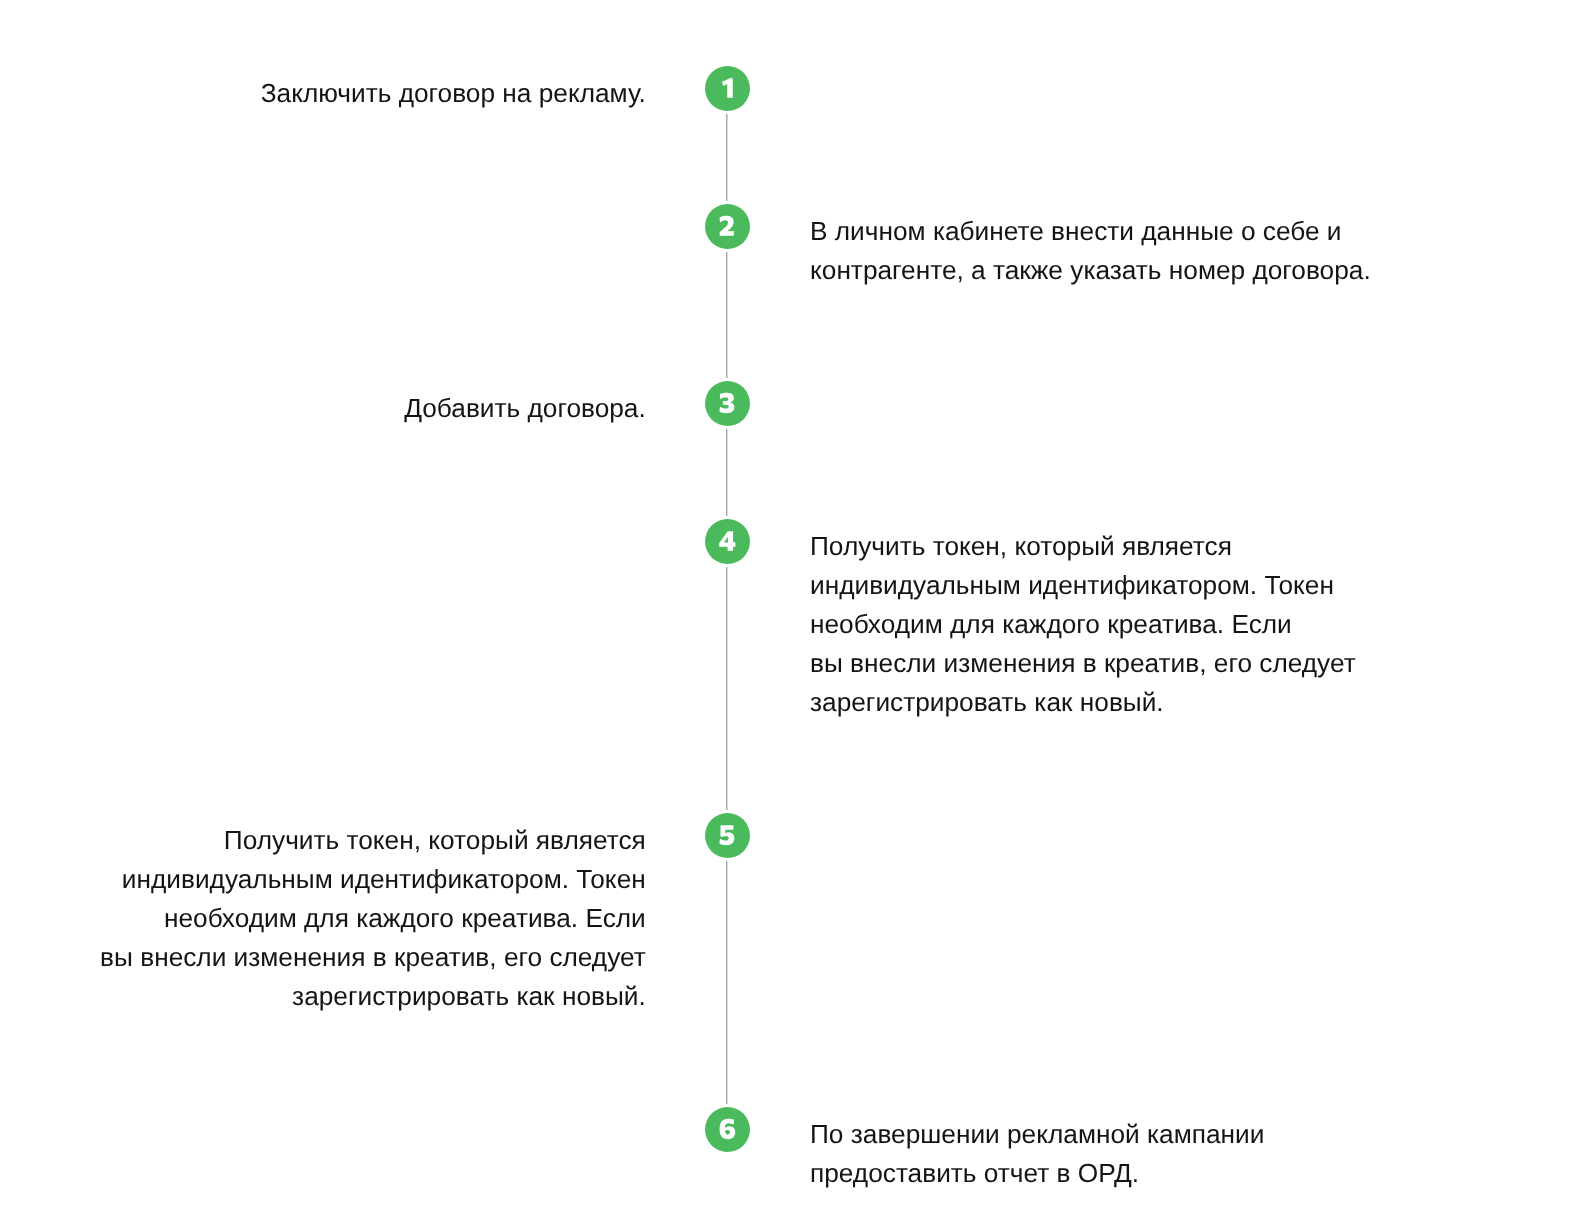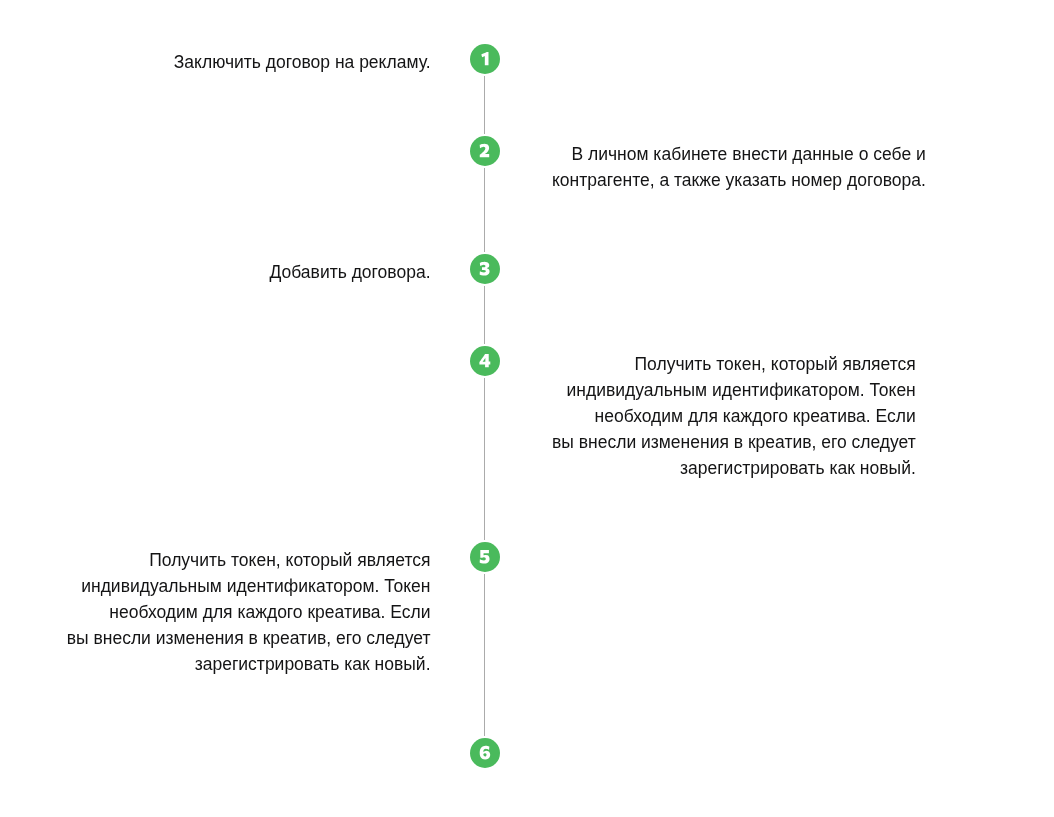--- a/index.html
+++ b/index.html
@@ -51,22 +51,21 @@
     position: absolute;
     font-size: 17.5px;
     line-height: 26.1px;
     color: #141415;
     white-space: pre-line;
   }
   .step-text.side-left {
     text-align: right;
   }
   .step-text.side-right {
-    text-align: right;
-    margin-left: 12px;
+    text-align: left;
   }
 </style>
 </head>
 <body>
 
 <div class="timeline">
   <div class="axis-seg" style="top: 76px; height: 57.8px; left: 484px; background: rgb(171, 171, 171);"></div>
   <div class="axis-seg" style="top: 168px; height: 83.7px; left: 484px; background: rgb(171, 171, 171);"></div>
   <div class="axis-seg" style="top: 285.9px; height: 57.8px; left: 484px; background: rgb(171, 171, 171);"></div>
   <div class="axis-seg" style="top: 377.9px; height: 161.8px; left: 484px; background: rgb(171, 171, 171);"></div>
@@ -126,13 +125,15 @@
 вы внесли изменения в креатив, его следует
 зарегистрировать как новый.</div>
   <div class="marker" style="width: 30.6px; height: 30.6px; left: 469.5px; top: 737.5px; background: rgb(74, 186, 92);">
       <svg width="11.837328569782182" height="13.2" viewBox="0 -1388.32 1245 1388.32" overflow="visible" style="left: 9.35519px; top: 8.7px;">
         <g transform="scale(1,-1)">
           <path d="M655.2 -29.3Q460.0 -29.3 330.8 50.5Q201.5 130.4 137.2 288.5Q72.9 446.6 72.9 681.8Q72.9 879.1 118.7 1017.9Q164.5 1156.7 247.0 1242.8Q329.6 1328.8 441.4 1368.5Q553.1 1408.3 685.1 1408.3Q742.8 1408.3 796.7 1402.8Q850.7 1397.2 900.9 1386.7Q951.0 1376.2 998.8 1362.5Q1046.7 1348.8 1091.6 1332.8L1061.0 990.6Q1019.7 1014.0 975.4 1031.7Q931.0 1049.3 885.9 1061.5Q840.7 1073.7 796.9 1079.9Q753.0 1086.0 711.7 1086.0Q609.5 1086.0 552.1 1042.9Q494.8 999.7 471.5 908.5Q448.2 817.2 448.2 673.2Q448.2 534.0 472.3 450.3Q496.4 366.5 539.0 329.4Q581.6 292.3 637.3 292.3Q689.6 292.3 725.0 315.1Q760.4 337.9 778.0 376.6Q795.6 415.4 795.6 463.2Q795.6 510.1 778.5 546.2Q761.4 582.2 726.9 602.8Q692.3 623.5 640.6 623.5Q617.8 623.5 593.5 619.9Q569.3 616.4 544.1 607.3Q519.0 598.3 494.0 581.5Q469.0 564.7 444.9 538.9Q397.4 591.7 382.3 625.3Q367.2 659.0 382.3 692.8Q397.4 726.5 441.6 779.1L478.8 778.4Q502.3 799.6 532.4 817.2Q562.4 834.8 598.7 848.0Q634.9 861.2 677.3 868.7Q719.7 876.2 766.8 876.2Q886.2 876.2 979.1 826.5Q1071.9 776.8 1124.7 684.1Q1177.6 591.4 1177.6 461.4Q1177.6 336.4 1123.1 224.2Q1068.6 112.0 953.3 41.4Q838.0 -29.3 655.2 -29.3Z" fill="#ffffff"></path>
         </g>
       </svg>
     <span class="sr">6</span>
   </div>
+  <div class="step-text side-right" style="top: 742.8px; font-size: 17.5px; line-height: 26.1px; color: rgb(20, 20, 21); left: 540px;">По завершении рекламной кампании
+предоставить отчет в ОРД.</div>
 </div>
 
 </body></html>

